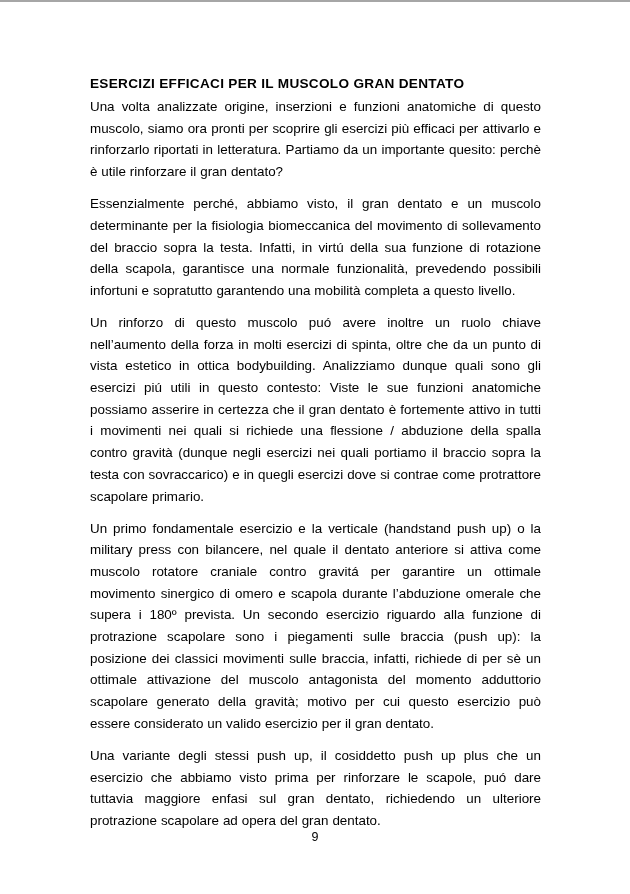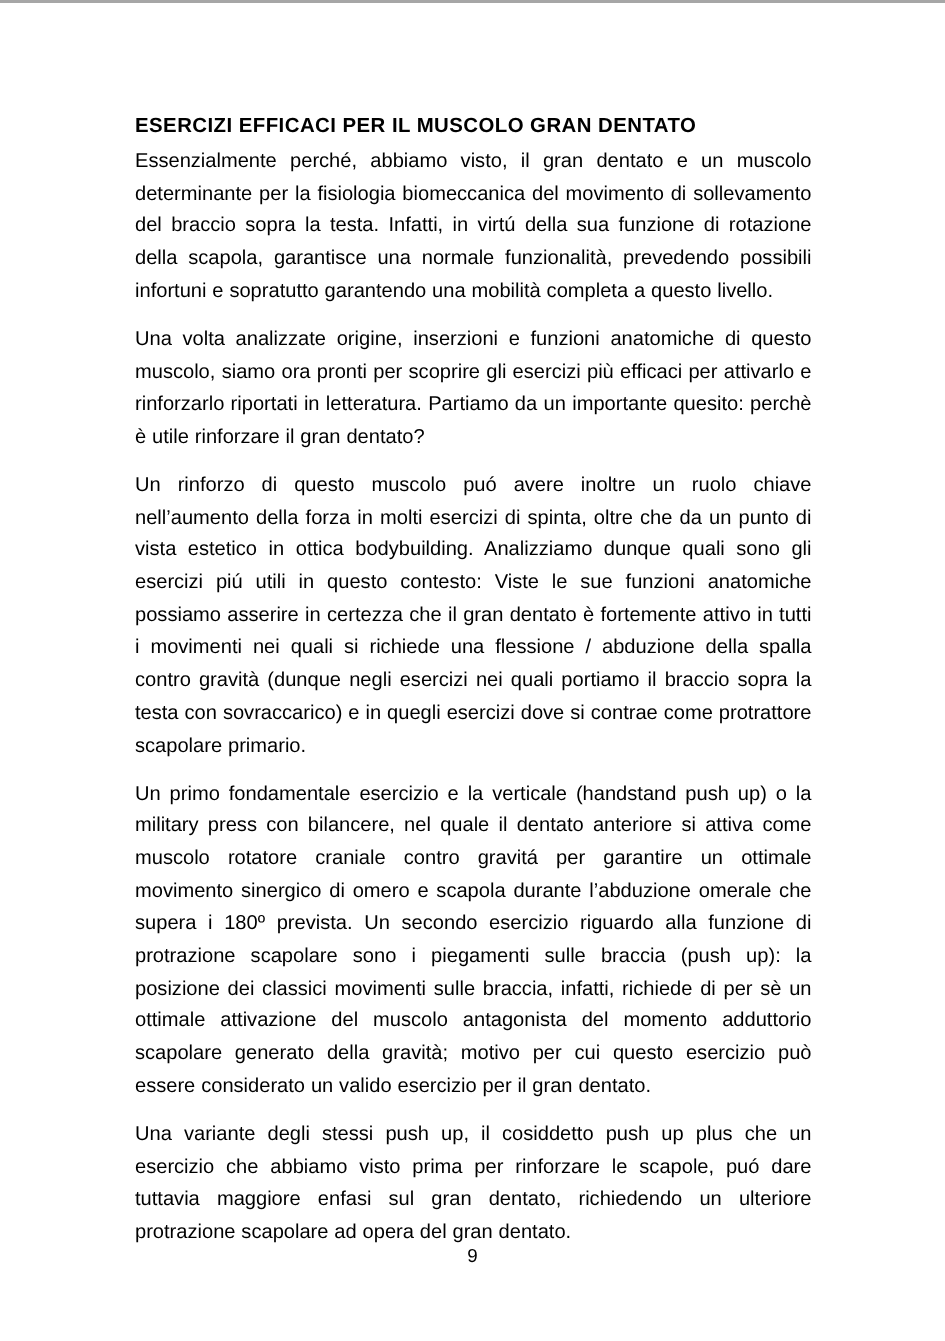--- a/index.html
+++ b/index.html
@@ -57,23 +57,23 @@
 </style>
 </head>
 <body>
 
 <div class="page">
   <div class="top-divider"></div>
 
   <div class="content">
     <h1 class="doc-title">ESERCIZI EFFICACI PER IL MUSCOLO GRAN DENTATO</h1>
 
+    <p class="para">Una volta analizzate origine, inserzioni e funzioni anatomiche di questo muscolo, siamo ora pronti per scoprire gli esercizi più efficaci per attivarlo e rinforzarlo riportati in letteratura. Partiamo da un importante quesito: perchè è utile rinforzare il gran dentato?</p>
+
     <p class="para">Essenzialmente perché, abbiamo visto, il gran dentato e un muscolo determinante per la fisiologia biomeccanica del movimento di sollevamento del braccio sopra la testa. Infatti, in virtú della sua funzione di rotazione della scapola, garantisce una normale funzionalità, prevedendo possibili infortuni e sopratutto garantendo una mobilità completa a questo livello.</p>
-
-    <p class="para">Una volta analizzate origine, inserzioni e funzioni anatomiche di questo muscolo, siamo ora pronti per scoprire gli esercizi più efficaci per attivarlo e rinforzarlo riportati in letteratura. Partiamo da un importante quesito: perchè è utile rinforzare il gran dentato?</p>
 
     <p class="para">Un rinforzo di questo muscolo puó avere inoltre un ruolo chiave nell’aumento della forza in molti esercizi di spinta, oltre che da un punto di vista estetico in ottica bodybuilding. Analizziamo dunque quali sono gli esercizi piú utili in questo contesto: Viste le sue funzioni anatomiche possiamo asserire in certezza che il gran dentato è fortemente attivo in tutti i movimenti nei quali si richiede una flessione / abduzione della spalla contro gravità (dunque negli esercizi nei quali portiamo il braccio sopra la testa con sovraccarico) e in quegli esercizi dove si contrae come protrattore scapolare primario.</p>
 
     <p class="para">Un primo fondamentale esercizio e la verticale (handstand push up) o la military press con bilancere, nel quale il dentato anteriore si attiva come muscolo rotatore craniale  contro gravitá per garantire un ottimale movimento sinergico di omero e scapola durante l’abduzione omerale che supera i 180º prevista. Un secondo esercizio riguardo alla funzione di protrazione scapolare sono i piegamenti sulle braccia (push up): la posizione dei classici movimenti sulle braccia, infatti, richiede di per sè un ottimale attivazione del muscolo antagonista del momento adduttorio scapolare generato della gravità; motivo per cui questo esercizio può essere considerato un valido esercizio per il gran dentato.</p>
 
     <p class="para">Una variante degli stessi push up, il cosiddetto push up plus che un esercizio che abbiamo visto prima per rinforzare le scapole, puó dare tuttavia maggiore enfasi sul gran dentato, richiedendo un ulteriore protrazione scapolare ad opera del gran dentato.</p>
   </div>
 
   <div class="page-number">9</div>
 </div>

